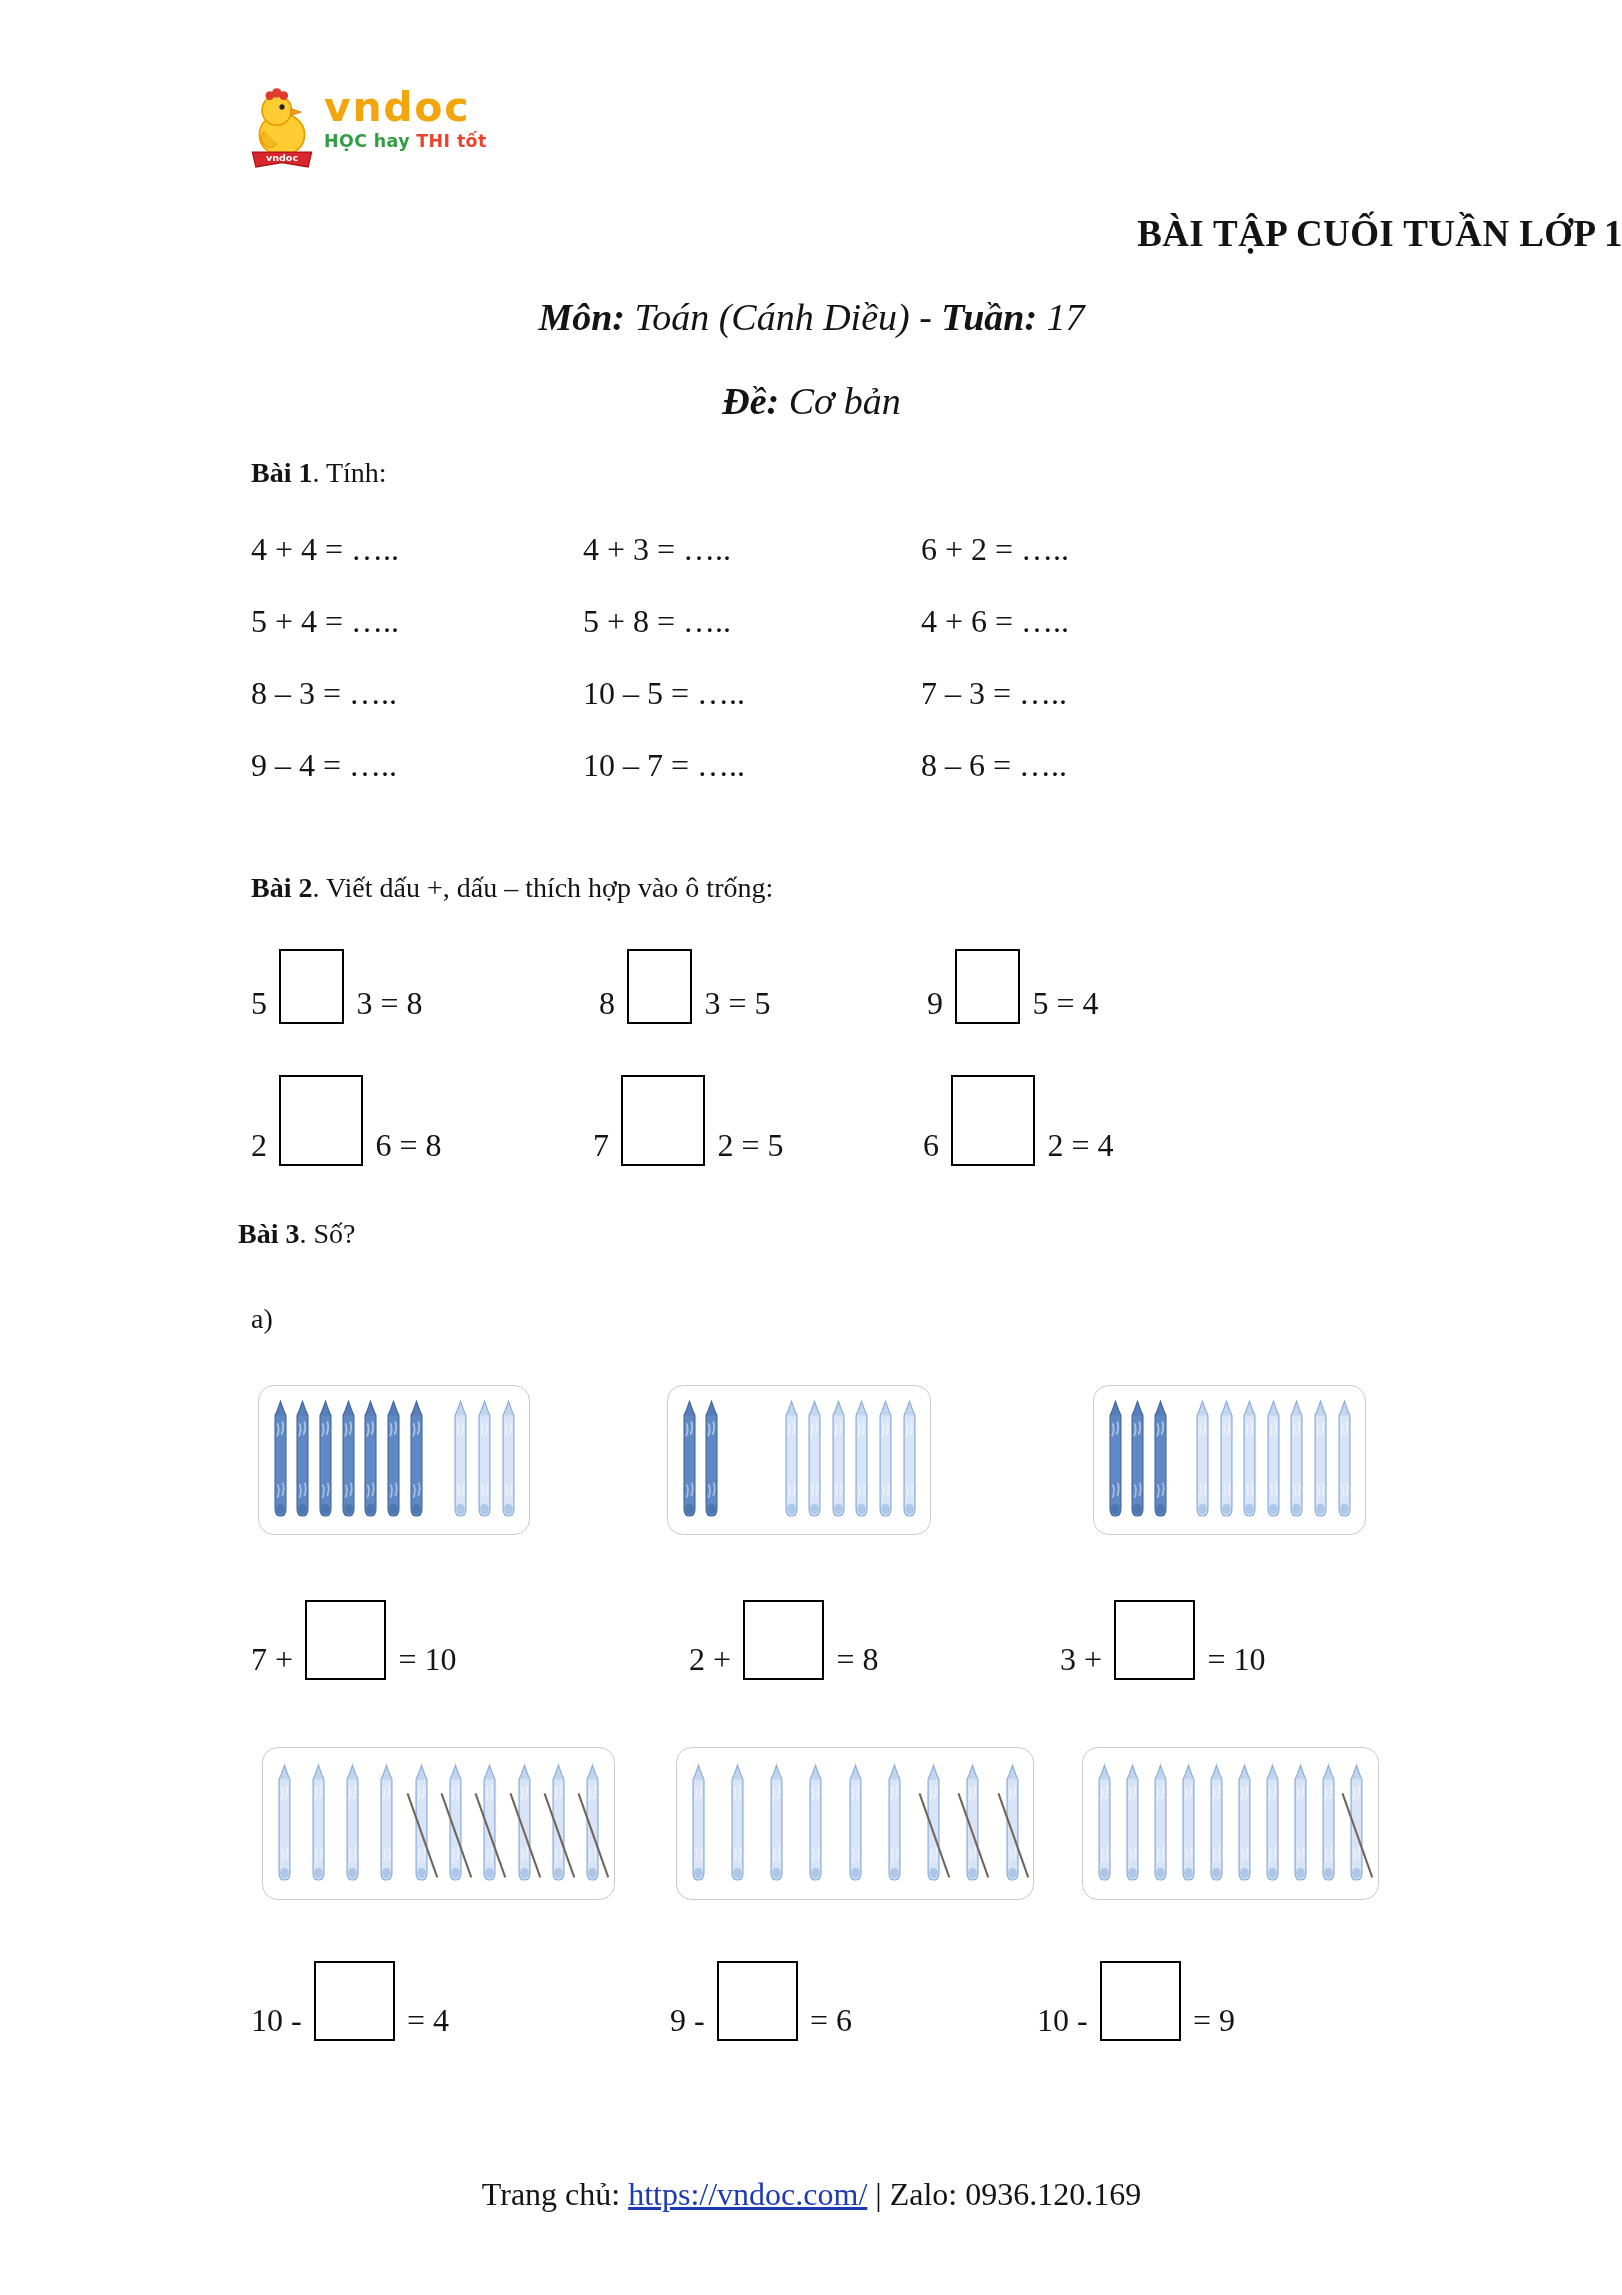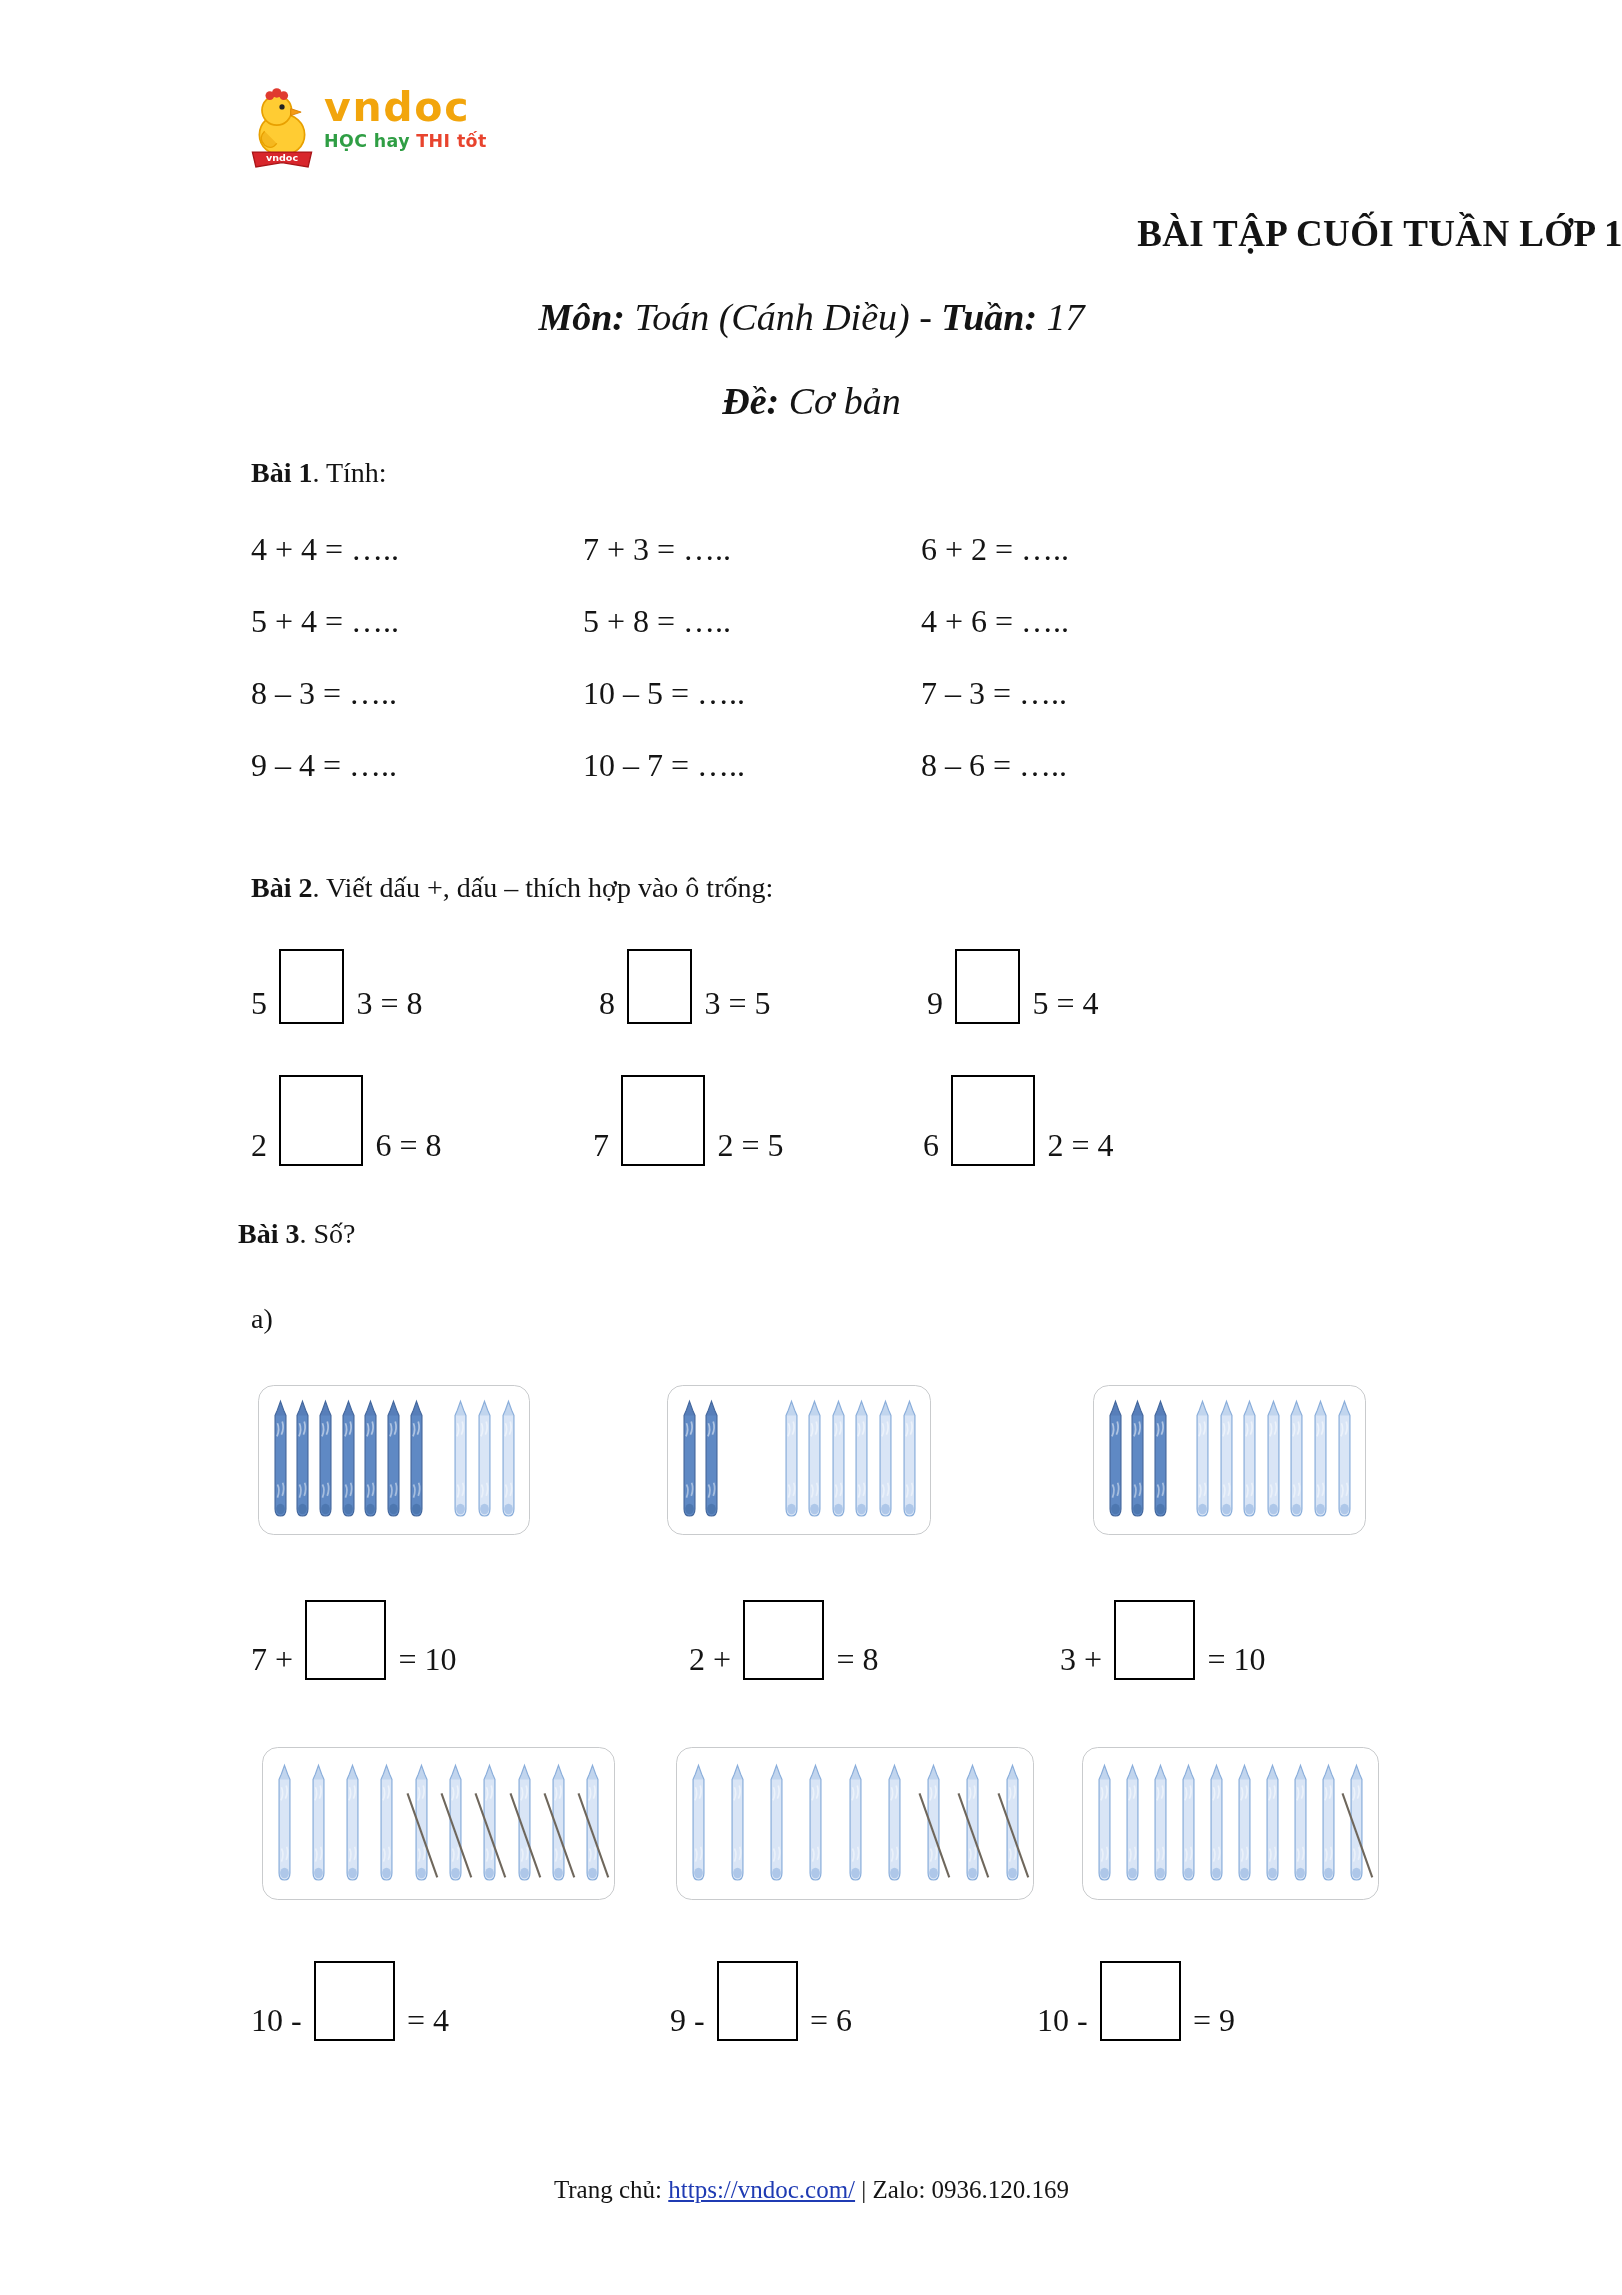--- a/index.html
+++ b/index.html
@@ -38,21 +38,21 @@
   
   .panel{position:absolute;height:150px;border:1.7px solid #C9CBCD;border-radius:15.7px;background:#fff;
          box-sizing:border-box;display:flex;align-items:center;padding:12.2px 10.5px;}
   .panel.two{justify-content:space-between;}
   .panel .grp{display:flex;gap:2.6px;}
   .panel.two .grp:first-child{gap:1.7px;}
   .panel.spread .grp{flex:1;justify-content:space-between;gap:0;}
   .crayon{width:21px;height:124px;overflow:visible;flex:0 0 auto;}
 
   
-  .footer{left:0;top:2176px;width:100%;text-align:center;font-size:25px;}
+  .footer{left:0;top:2176px;width:100%;text-align:center;font-size:32px;}
   .footer a{color:#1F3BB3;text-decoration:underline;}
 </style>
 </head>
 <body>
 
 <div class="page">
 
   <div class="logo">
     <svg width="70" height="87" viewBox="0 0 80 100">
       <ellipse cx="40" cy="56" rx="26" ry="24" fill="#FFCC33" stroke="#E8A000" stroke-width="2"></ellipse>
@@ -84,21 +84,21 @@
   <div class="abs centerline de">
     <span class="lbl">Đề:</span><span> Cơ bản</span>
   </div>
 
   <div class="abs exh" style="left:251px;top:457px;">
     <span class="lbl">Bài 1</span><span>. Tính:</span>
   </div>
 
   <div class="abs ex1grid">
     <div>4 + 4 = …..</div>
-    <div>7 + 3 = …..</div>
+    <div>4 + 3 = …..</div>
     <div>6 + 2 = …..</div>
     <div>5 + 4 = …..</div>
     <div>5 + 8 = …..</div>
     <div>4 + 6 = …..</div>
     <div>8 – 3 = …..</div>
     <div>10 – 5 = …..</div>
     <div>7 – 3 = …..</div>
     <div>9 – 4 = …..</div>
     <div>10 – 7 = …..</div>
     <div>8 – 6 = …..</div>

